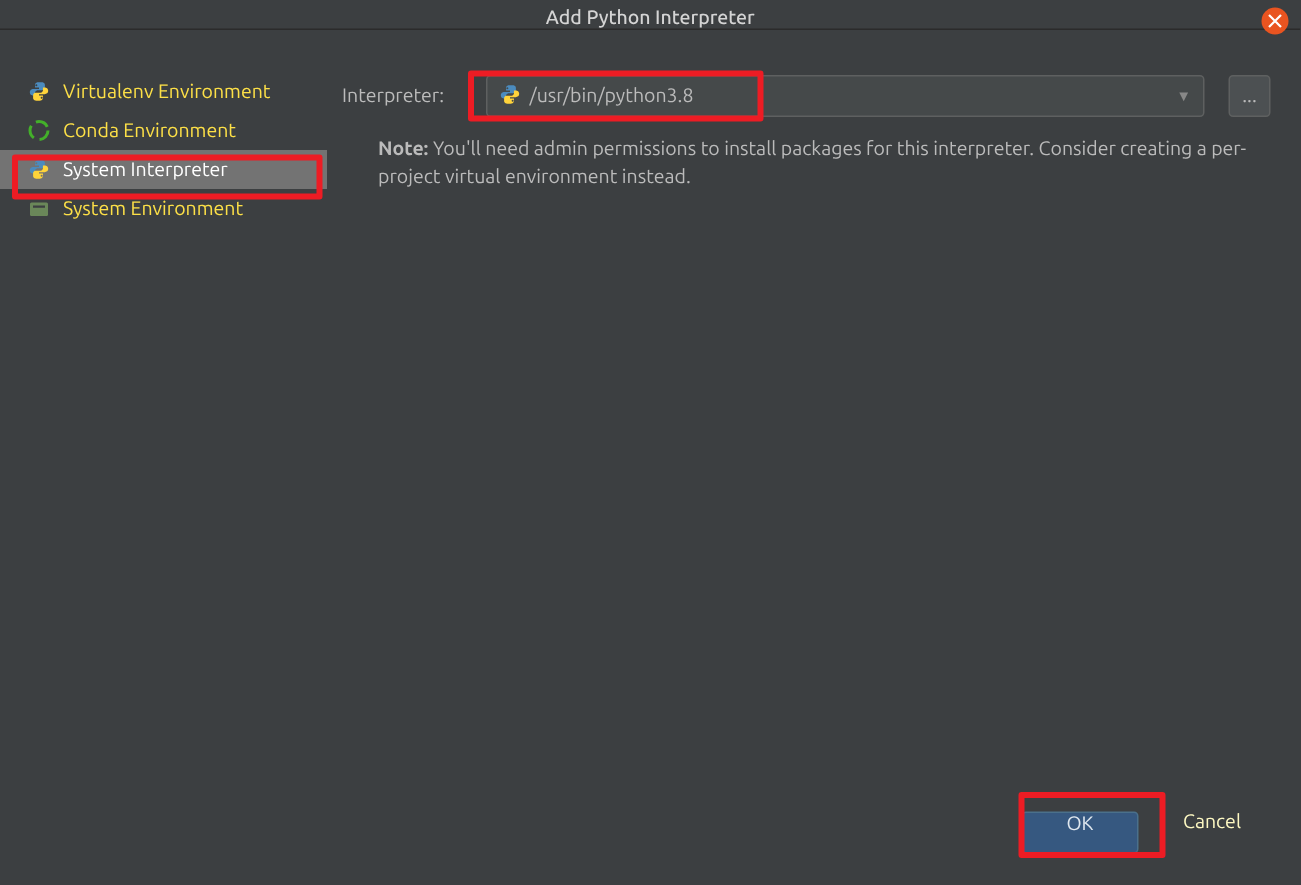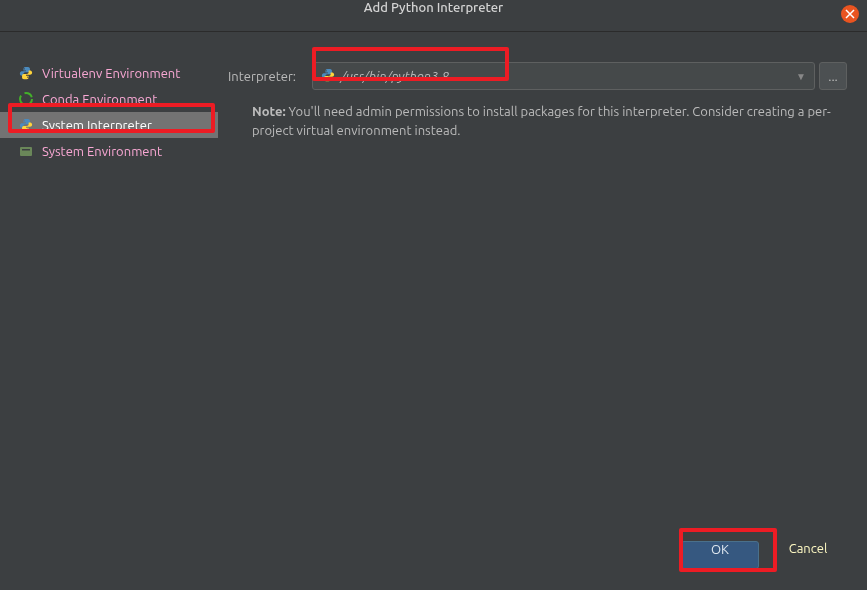--- a/index.html
+++ b/index.html
@@ -1,34 +1,34 @@
 <!DOCTYPE html>
 <html><head>
   <meta charset="utf-8">
   <style>
     * { margin: 0; padding: 0; box-sizing: border-box; font-family: -apple-system, BlinkMacSystemFont, "Segoe UI", Ubuntu, sans-serif; }
     body { background: #3c3f41; width: 867px; height: 590px; overflow: hidden; color: #bbbbbb; font-size: 13px; position: relative; }
     
-    .titlebar { height: 32px; background: #3c3f41; border-bottom: 1px solid #2b2b2b; display: flex; align-items: flex-start; justify-content: center; position: relative; }
+    .titlebar { height: 20px; background: #3c3f41; border-bottom: 1px solid #2b2b2b; display: flex; align-items: flex-end; justify-content: center; position: relative; }
     .titlebar-title { color: #d4d4d4; font-size: 13px; font-weight: 500; }
     .close-btn { position: absolute; right: 8px; top: 5px; width: 18px; height: 18px; background: #e95420; border-radius: 50%; display: flex; align-items: center; justify-content: center; cursor: pointer; }
     .close-btn svg { width: 10px; height: 10px; }
     
     .content { display: flex; height: calc(100% - 28px - 50px); }
     
     .sidebar { width: 218px; padding-top: 28px; }
-    .sidebar-item { display: flex; align-items: center; padding: 5px 12px 5px 18px; cursor: pointer; color: #f9a8d4; gap: 8px; height: 26px; }
+    .sidebar-item { display: flex; align-items: center; padding: 5px 12px 5px 18px; cursor: pointer; color: #fde047; gap: 8px; height: 26px; }
     .sidebar-item.selected { background: #737373; color: #ffffff; }
     .sidebar-item .label { font-size: 13px; }
     .sidebar-item .icon { width: 16px; height: 16px; display: flex; align-items: center; justify-content: center; flex-shrink: 0; }
     
     .main { flex: 1; padding: 30px 20px 0 10px; }
-    .form-row { display: flex; align-items: center; gap: 4px; }
+    .form-row { display: flex; align-items: center; gap: 16px; }
     .form-label { color: #bbbbbb; font-size: 13px; min-width: 80px; }
-    .select-field { flex: 1; height: 28px; background: #45494a; border: 1px solid #5e6060; border-radius: 3px; display: flex; align-items: center; padding: 0 8px; gap: 6px; cursor: pointer; position: relative; font-style: italic; }
+    .select-field { flex: 1; height: 28px; background: #45494a; border: 1px solid #5e6060; border-radius: 3px; display: flex; align-items: center; padding: 0 8px; gap: 6px; cursor: pointer; position: relative; }
     .select-field .val { color: #bbbbbb; flex: 1; font-size: 13px; }
     .select-field .arrow { color: #888; font-size: 10px; }
     .browse-btn { width: 28px; height: 28px; background: #4c5052; border: 1px solid #5e6060; border-radius: 3px; display: flex; align-items: center; justify-content: center; color: #bbbbbb; cursor: pointer; }
     .note { margin-top: 12px; color: #bbbbbb; font-size: 13px; line-height: 1.45; margin-left: 24px; }
     .note strong { font-weight: 700; color: #bbbbbb; }
     
     .footer { position: absolute; bottom: 10px; right: 0; height: 50px; display: flex; align-items: center; justify-content: flex-end; padding: 0 20px; gap: 10px; }
     .btn { min-width: 78px; height: 28px; border-radius: 3px; display: flex; justify-content: center; font-size: 13px; cursor: pointer; }
     .btn-primary { background: #365880; border: 1px solid #4a708b; color: #e0e8ef; }
     .btn-secondary { background: transparent; border: none; color: #fef9c3; }

